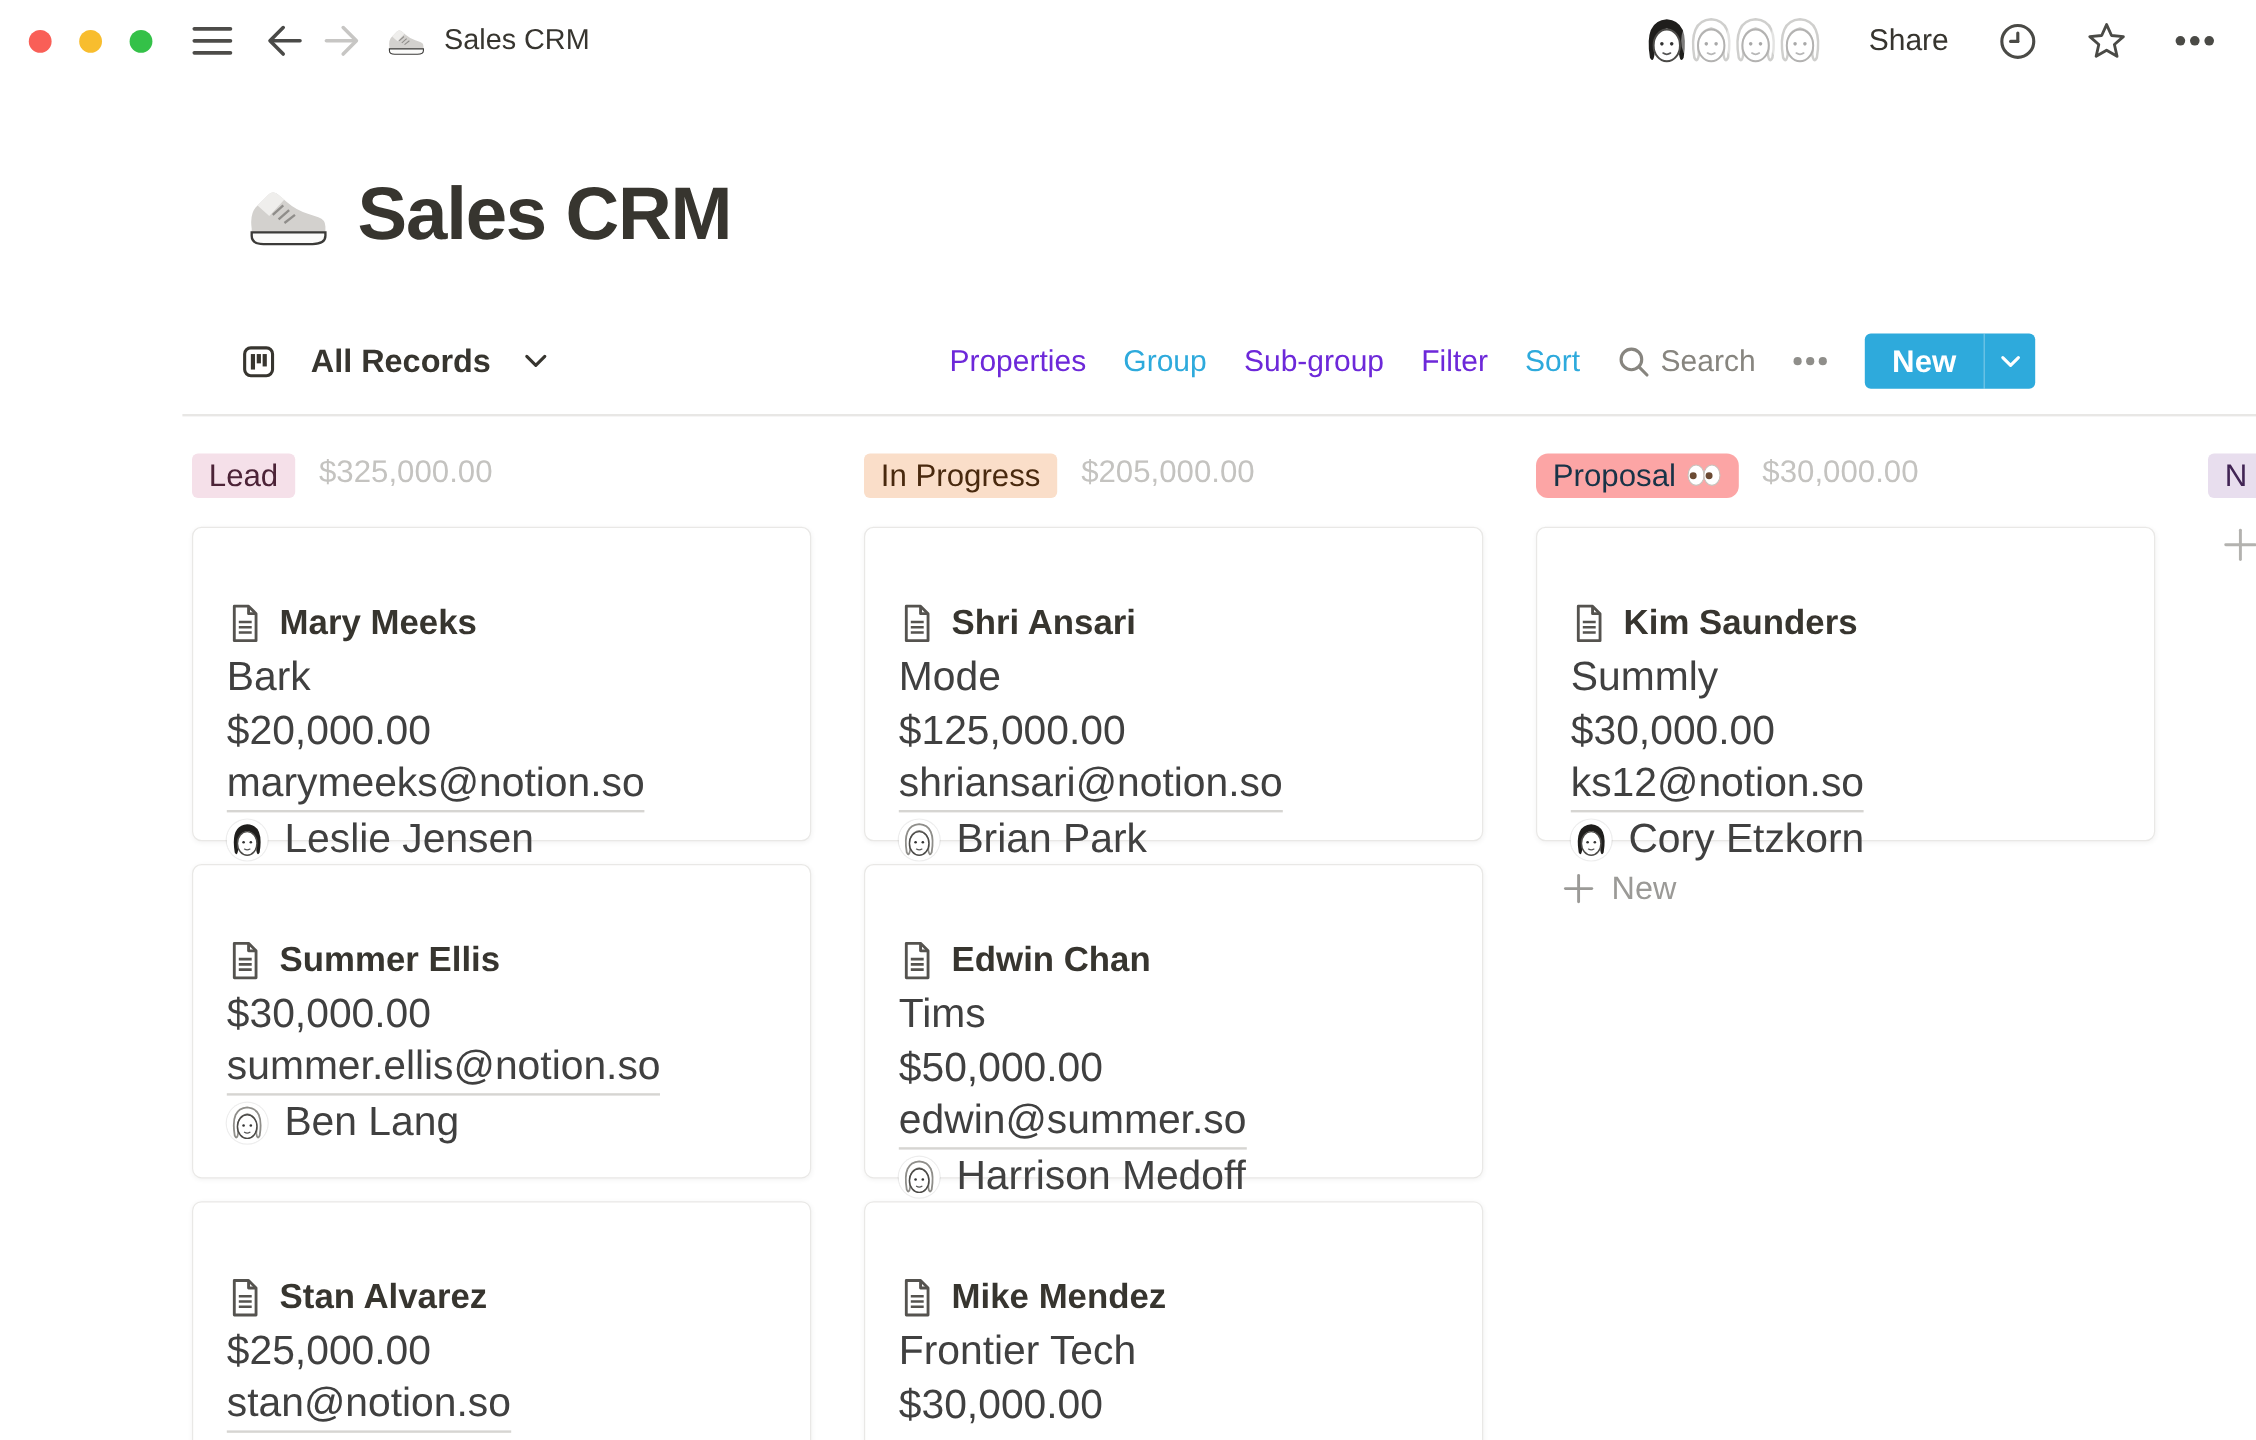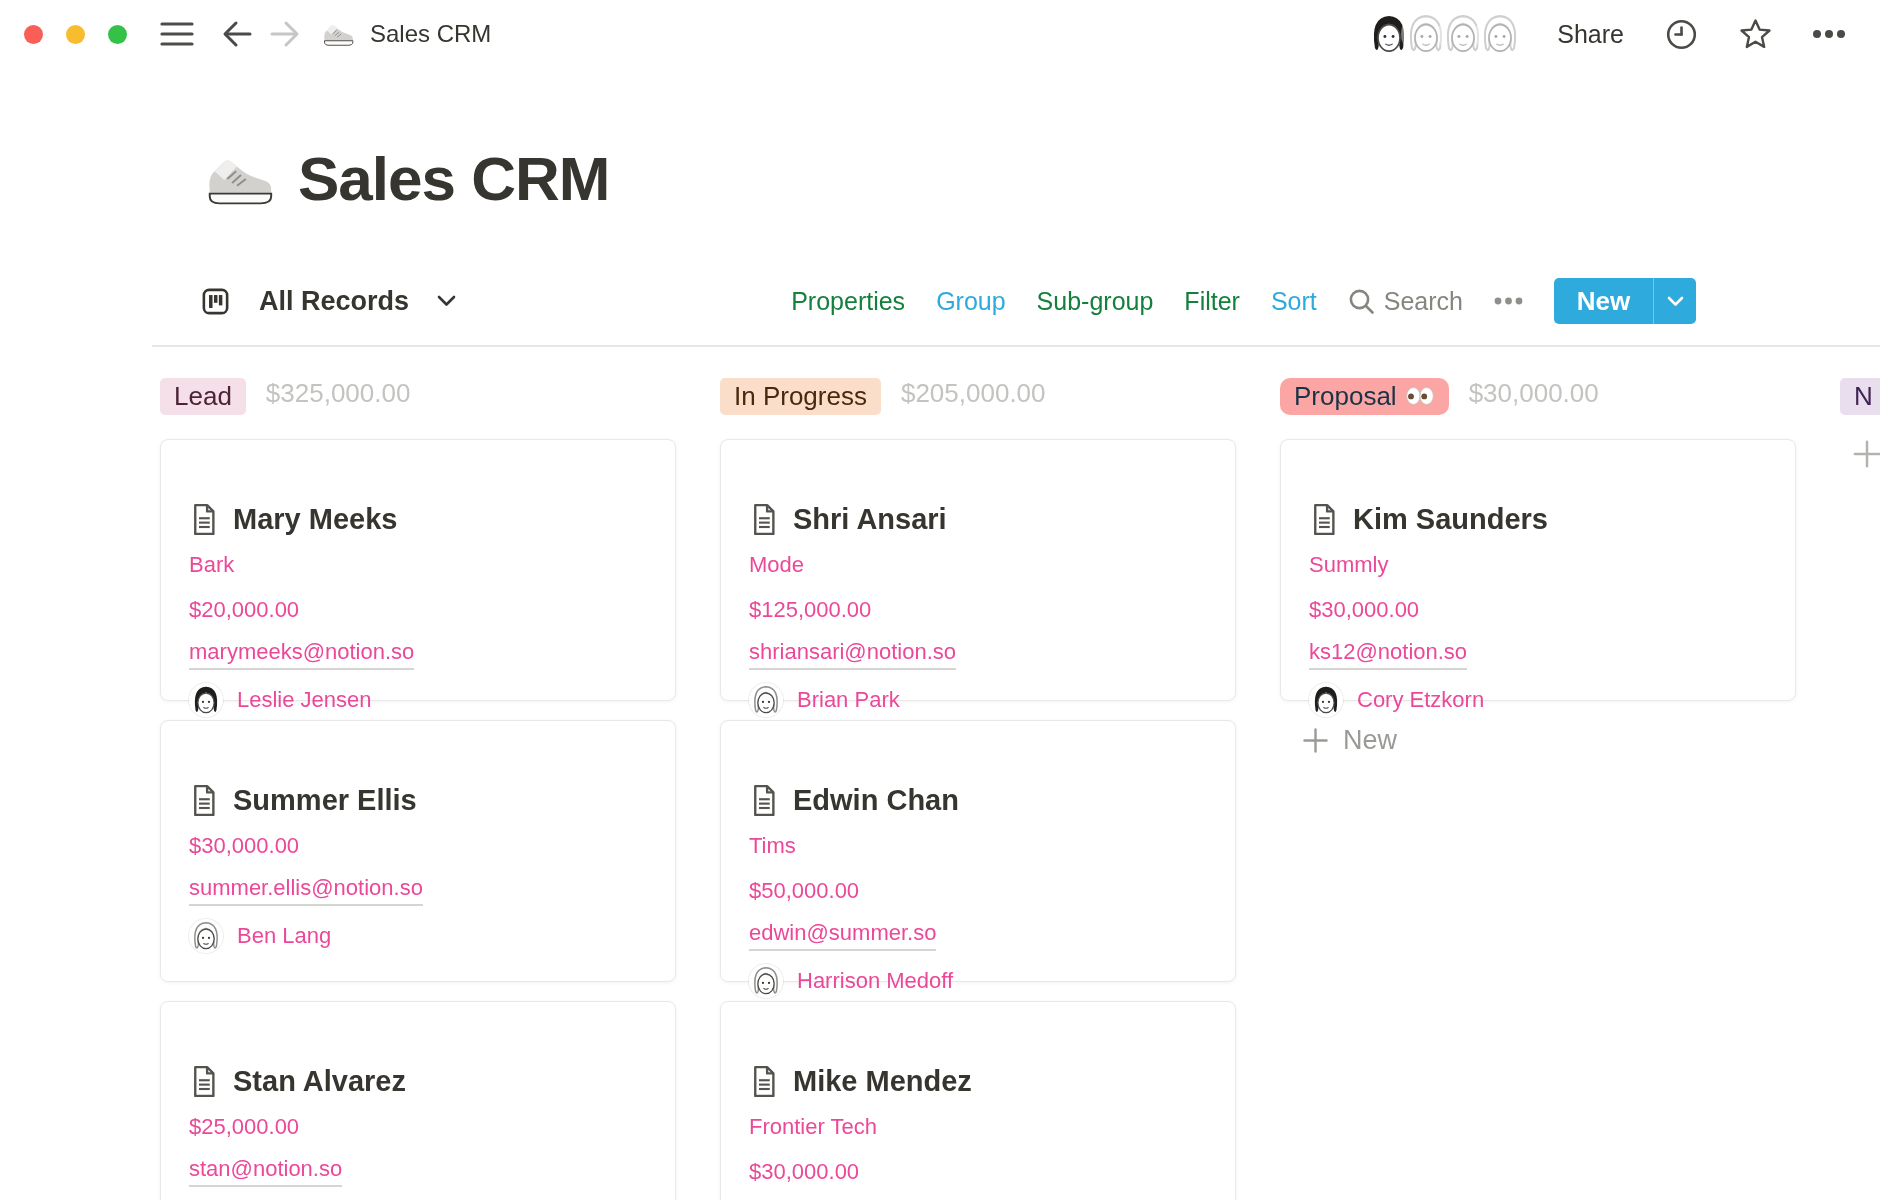--- a/index.html
+++ b/index.html
@@ -31,38 +31,38 @@
   .star{margin-left:42px;}
   .dots{margin-left:40px;}
   
   .title-row{position:absolute;left:200px;top:140px;display:flex;align-items:center;gap:20px;}
   .title-row h1{margin:0;font-size:62px;font-weight:700;letter-spacing:-1px;color:#37352F;line-height:1.1;}
   
   .toolbar{position:absolute;left:200px;top:277px;width:1496px;height:48px;display:flex;align-items:center;}
   .view-tab{display:flex;align-items:center;gap:28px;cursor:pointer;}
   .view-tab .vname{font-size:27px;font-weight:700;color:#37352F;}
   .menu{margin-left:auto;display:flex;align-items:center;gap:31px;}
-  .menu-item{font-size:25px;color:#15803d;cursor:pointer;white-space:nowrap;}
+  .menu-item{font-size:25px;color:#6d28d9;cursor:pointer;white-space:nowrap;}
   .menu-item.active{color:#2EAADC;}
   .search-btn{display:flex;align-items:center;gap:9px;font-size:25px;color:#87857F;cursor:pointer;}
   .new-btn{width:142px;height:46px;border-radius:5px;background:#2EAADC;display:flex;align-items:stretch;color:#fff;cursor:pointer;overflow:hidden;}
   .new-btn .nb-label{flex:1;display:flex;align-items:center;justify-content:center;font-size:26px;font-weight:600;}
   .new-btn .nb-div{width:1px;background:rgba(255,255,255,.35);margin:0;}
   .new-btn .nb-caret{width:42px;display:flex;align-items:center;justify-content:center;}
   .divider{position:absolute;left:152px;right:0;top:345px;height:2px;background:#E8E7E5;}
   
   .board{position:absolute;left:160px;top:378px;display:flex;gap:44px;align-items:flex-start;}
   .column{width:516px;flex:0 0 auto;}
   .group-header{display:flex;align-items:flex-start;gap:20px;height:36px;margin-bottom:25px;}
   .badge{display:inline-flex;align-items:center;gap:8px;font-size:26px;line-height:1;padding:5px 14px 6px;border-radius:5px;white-space:nowrap;cursor:pointer;}
   .total{font-size:26px;color:#C4C3C0;white-space:nowrap;}
   .card{background:#fff;border:1px solid #E9E8E6;border-radius:8px;box-shadow:0 1px 4px rgba(15,15,15,.05);height:262px;box-sizing:border-box;padding:20px 28px;margin-bottom:19px;cursor:pointer;}
   .card-title-row{display:flex;align-items:center;gap:14px;height:46px;margin-top:36px;}
   .card-title{font-size:29px;font-weight:600;color:#37352F;white-space:nowrap;}
-  .prop-row{height:45px;display:flex;align-items:center;font-size:22px;color:#ec4899;}
+  .prop-row{height:45px;display:flex;align-items:center;font-size:34px;color:#404040;}
   .email-text{border-bottom:2px solid #D6D5D2;padding-bottom:3px;cursor:pointer;}
   .person-row{gap:14px;}
   .p-avatar{width:34px;height:34px;border-radius:50%;overflow:hidden;background:#fff;box-shadow:0 0 0 1px rgba(0,0,0,.07);flex:0 0 auto;}
   .add-new-row{display:flex;align-items:center;gap:14px;margin-top:24px;padding-left:22px;color:#9B9A97;font-size:27px;cursor:pointer;}
   .add-card-icon{margin-top:18px;margin-left:12px;cursor:pointer;}
   
   .face-light .hair{fill:none;stroke:#8F8E8A;stroke-width:1.6;}
   .face-dark-long .hair,.face-dark-bob .hair{fill:#1F1E1C;stroke:none;}
 </style>
 </head>

